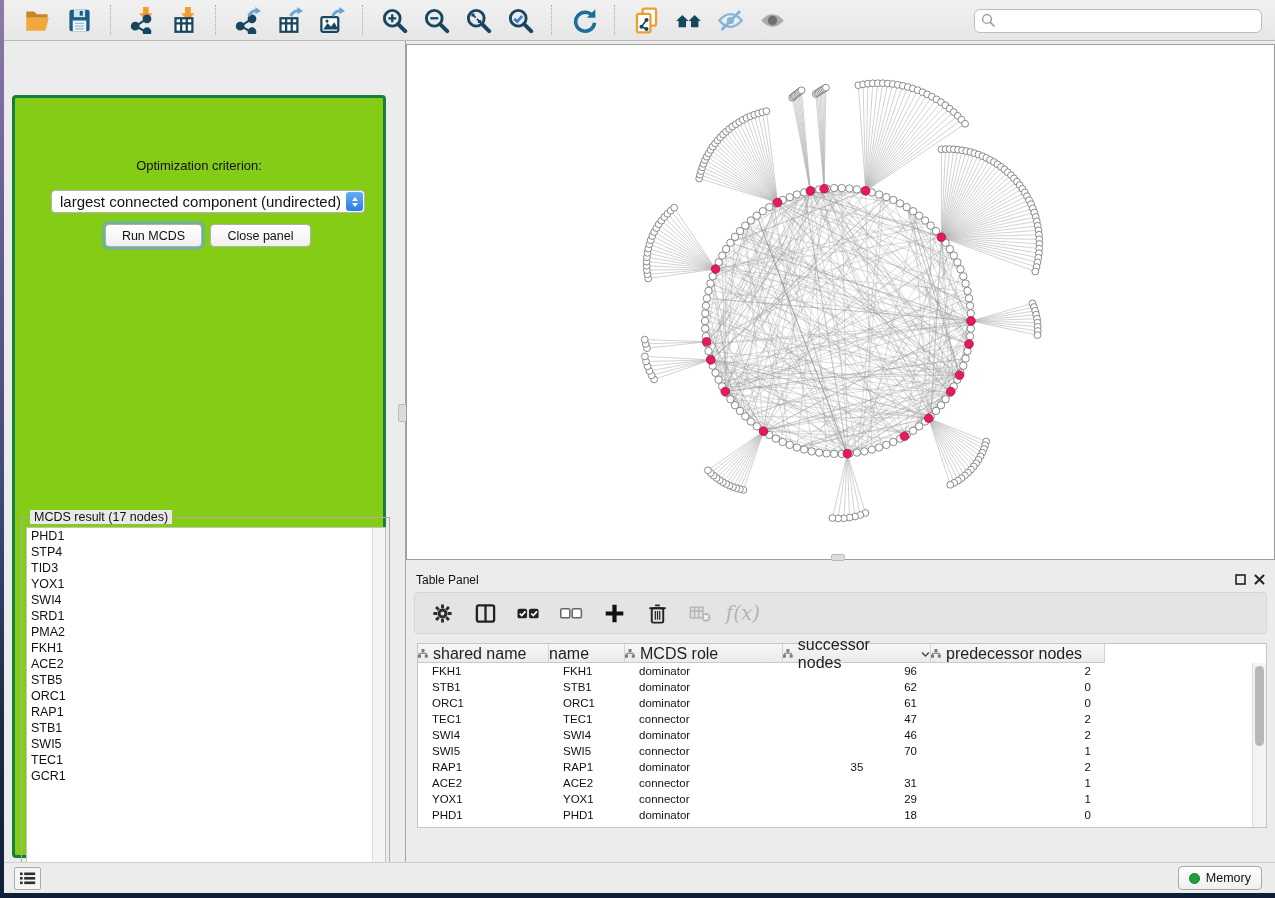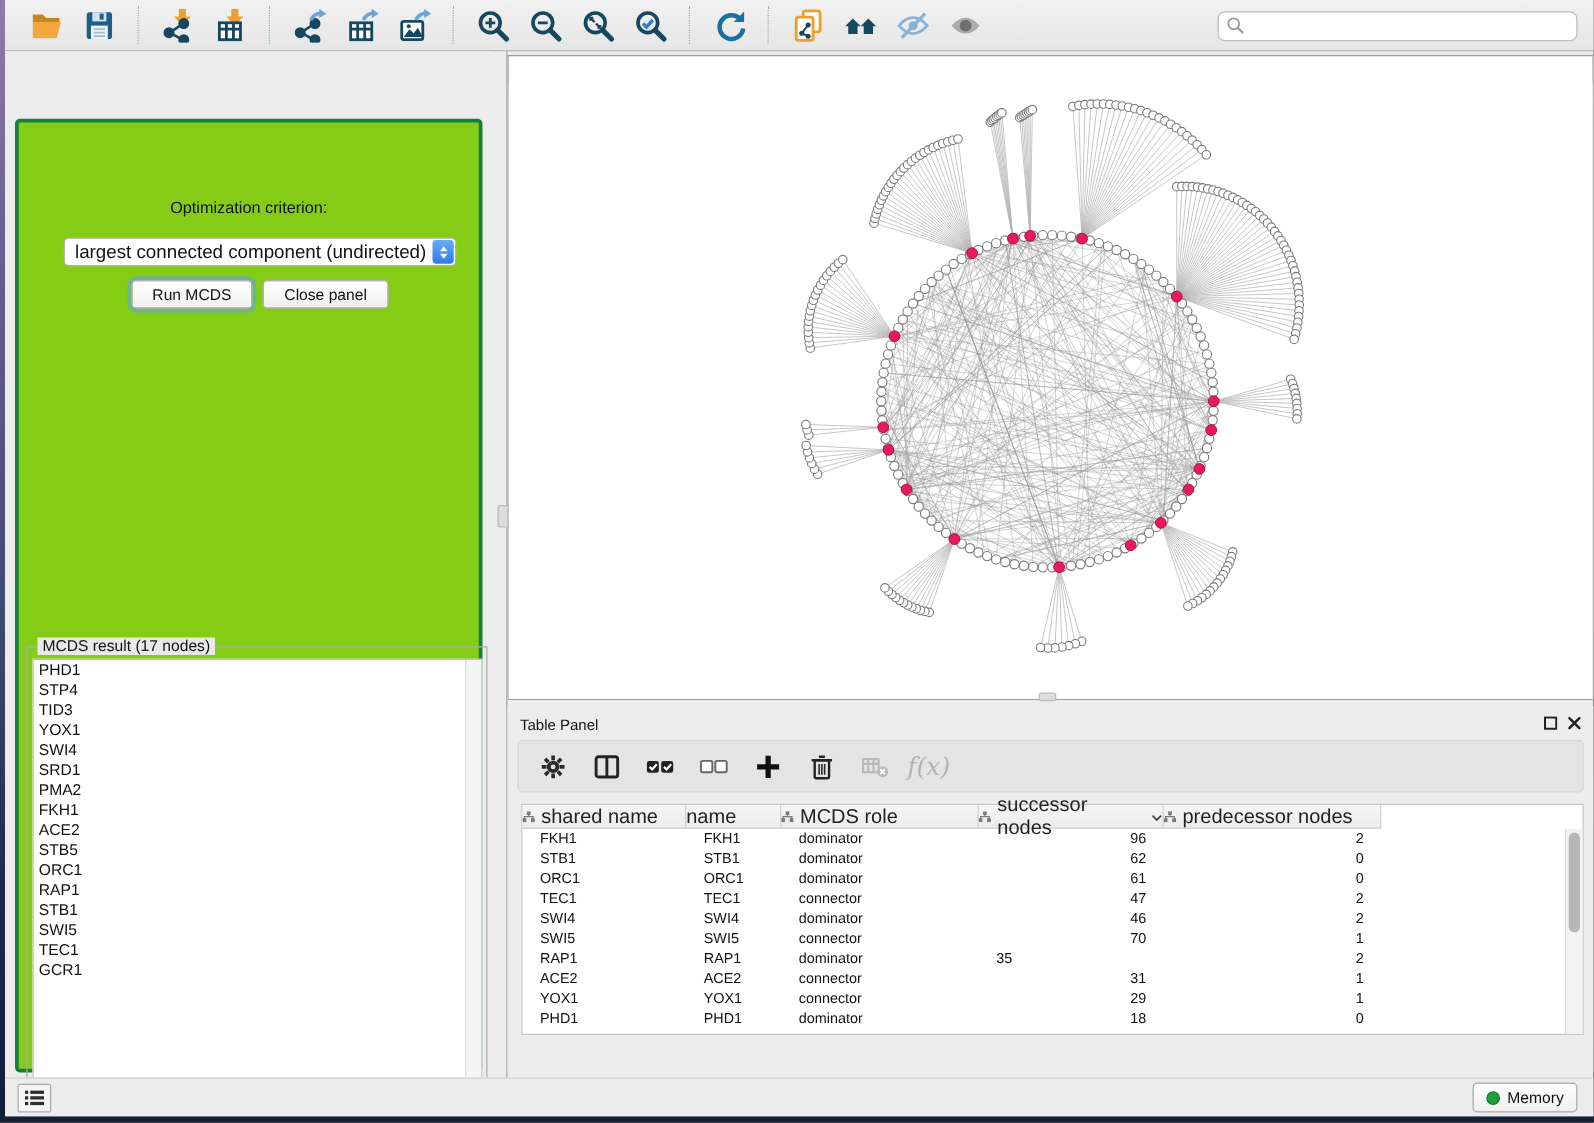--- a/index.html
+++ b/index.html
@@ -797,21 +797,21 @@
               <div class="nt-cell" style="width: 131px; text-align: left;">SWI5</div>
               <div class="nt-cell" style="width: 76px; text-align: left;">SWI5</div>
               <div class="nt-cell" style="width: 158px; text-align: left;">connector</div>
               <div class="nt-cell" style="width: 148px; text-align: right;">70</div>
               <div class="nt-cell" style="width: 174px; text-align: right;">1</div>
             </div>
             <div class="nt-row">
               <div class="nt-cell" style="width: 131px; text-align: left;">RAP1</div>
               <div class="nt-cell" style="width: 76px; text-align: left;">RAP1</div>
               <div class="nt-cell" style="width: 158px; text-align: left;">dominator</div>
-              <div class="nt-cell" style="width: 148px; text-align: left;">35</div>
+              <div class="nt-cell" style="width: 148px; text-align: center;">35</div>
               <div class="nt-cell" style="width: 174px; text-align: right;">2</div>
             </div>
             <div class="nt-row">
               <div class="nt-cell" style="width: 131px; text-align: left;">ACE2</div>
               <div class="nt-cell" style="width: 76px; text-align: left;">ACE2</div>
               <div class="nt-cell" style="width: 158px; text-align: left;">connector</div>
               <div class="nt-cell" style="width: 148px; text-align: right;">31</div>
               <div class="nt-cell" style="width: 174px; text-align: right;">1</div>
             </div>
             <div class="nt-row">

